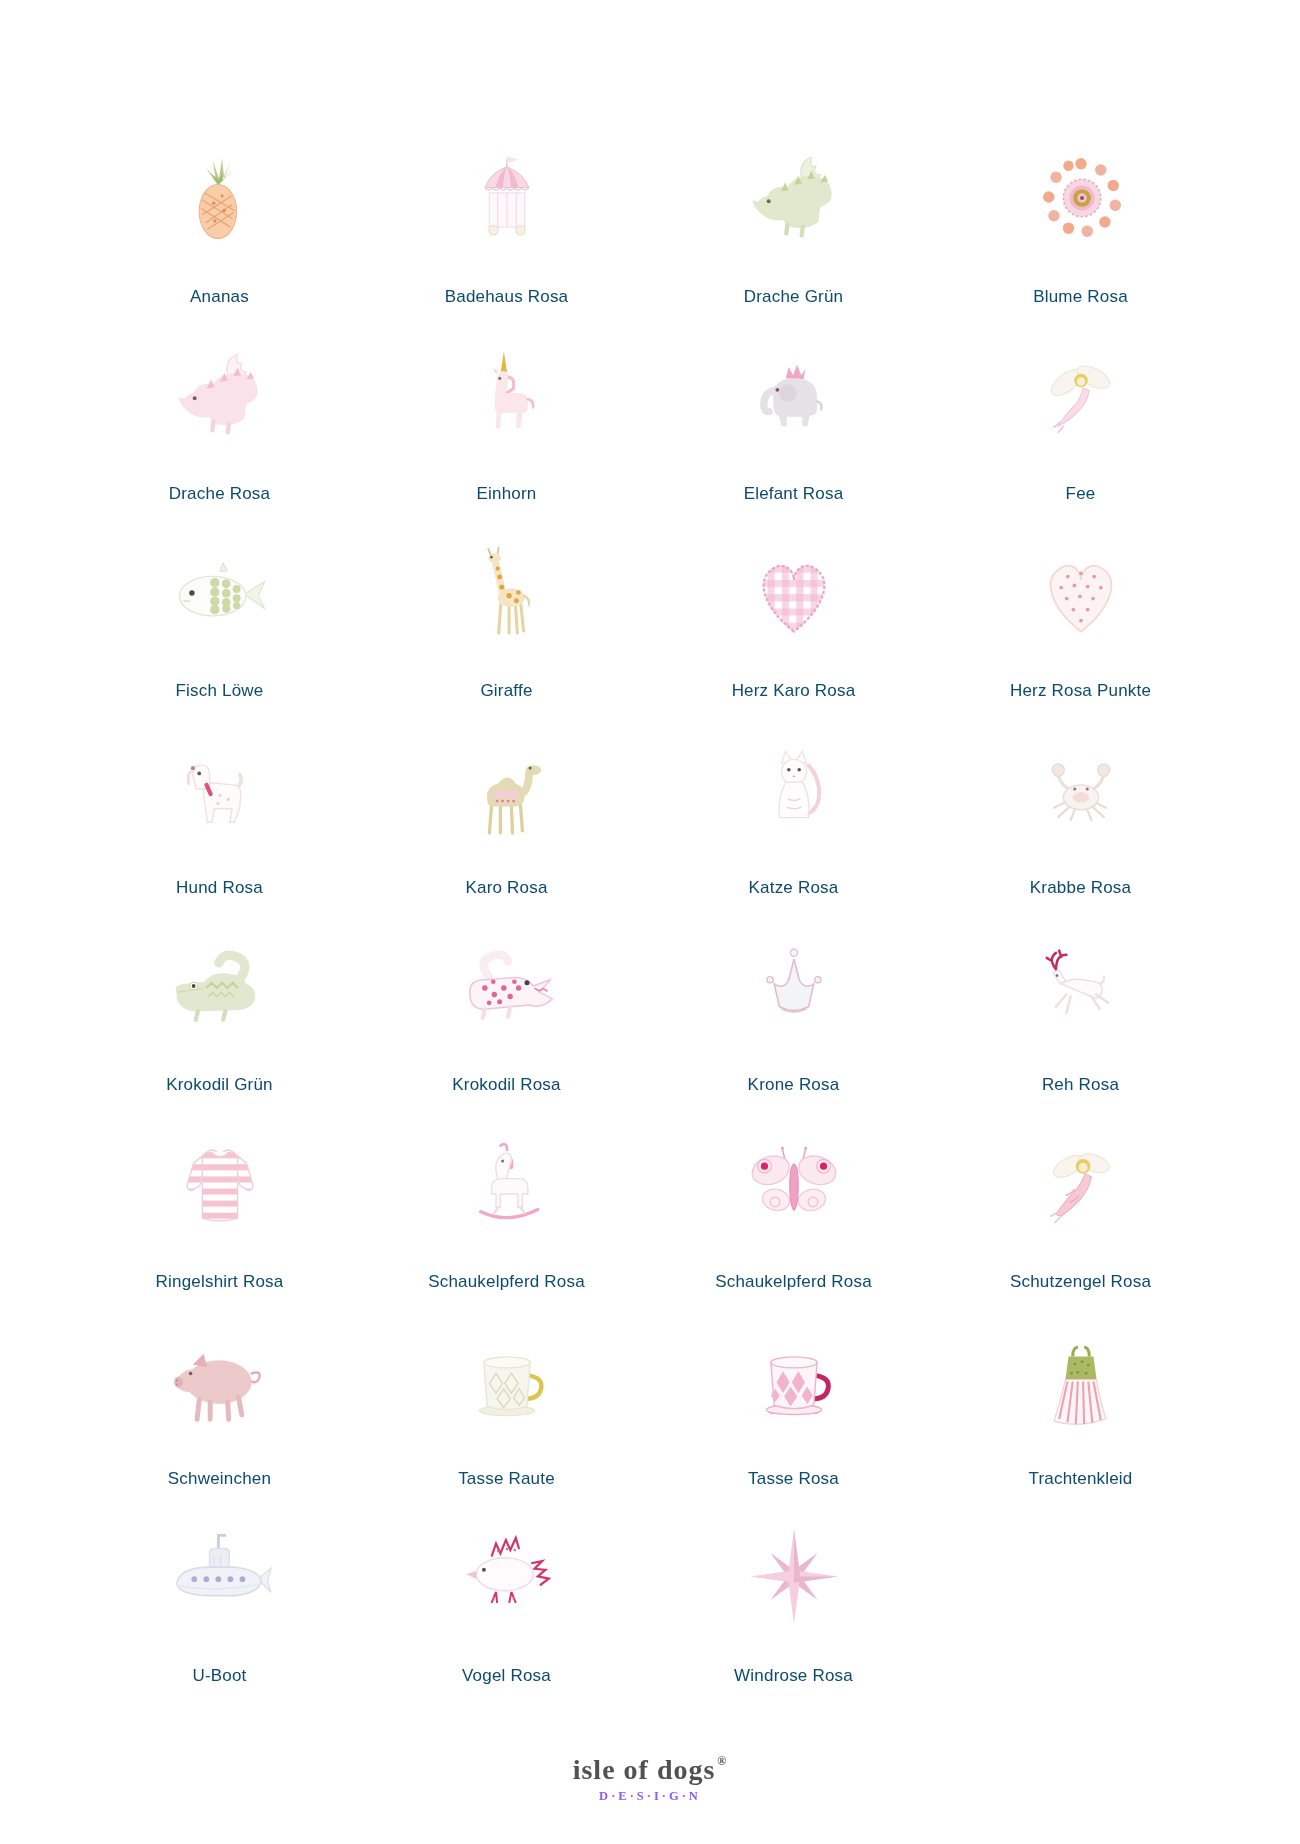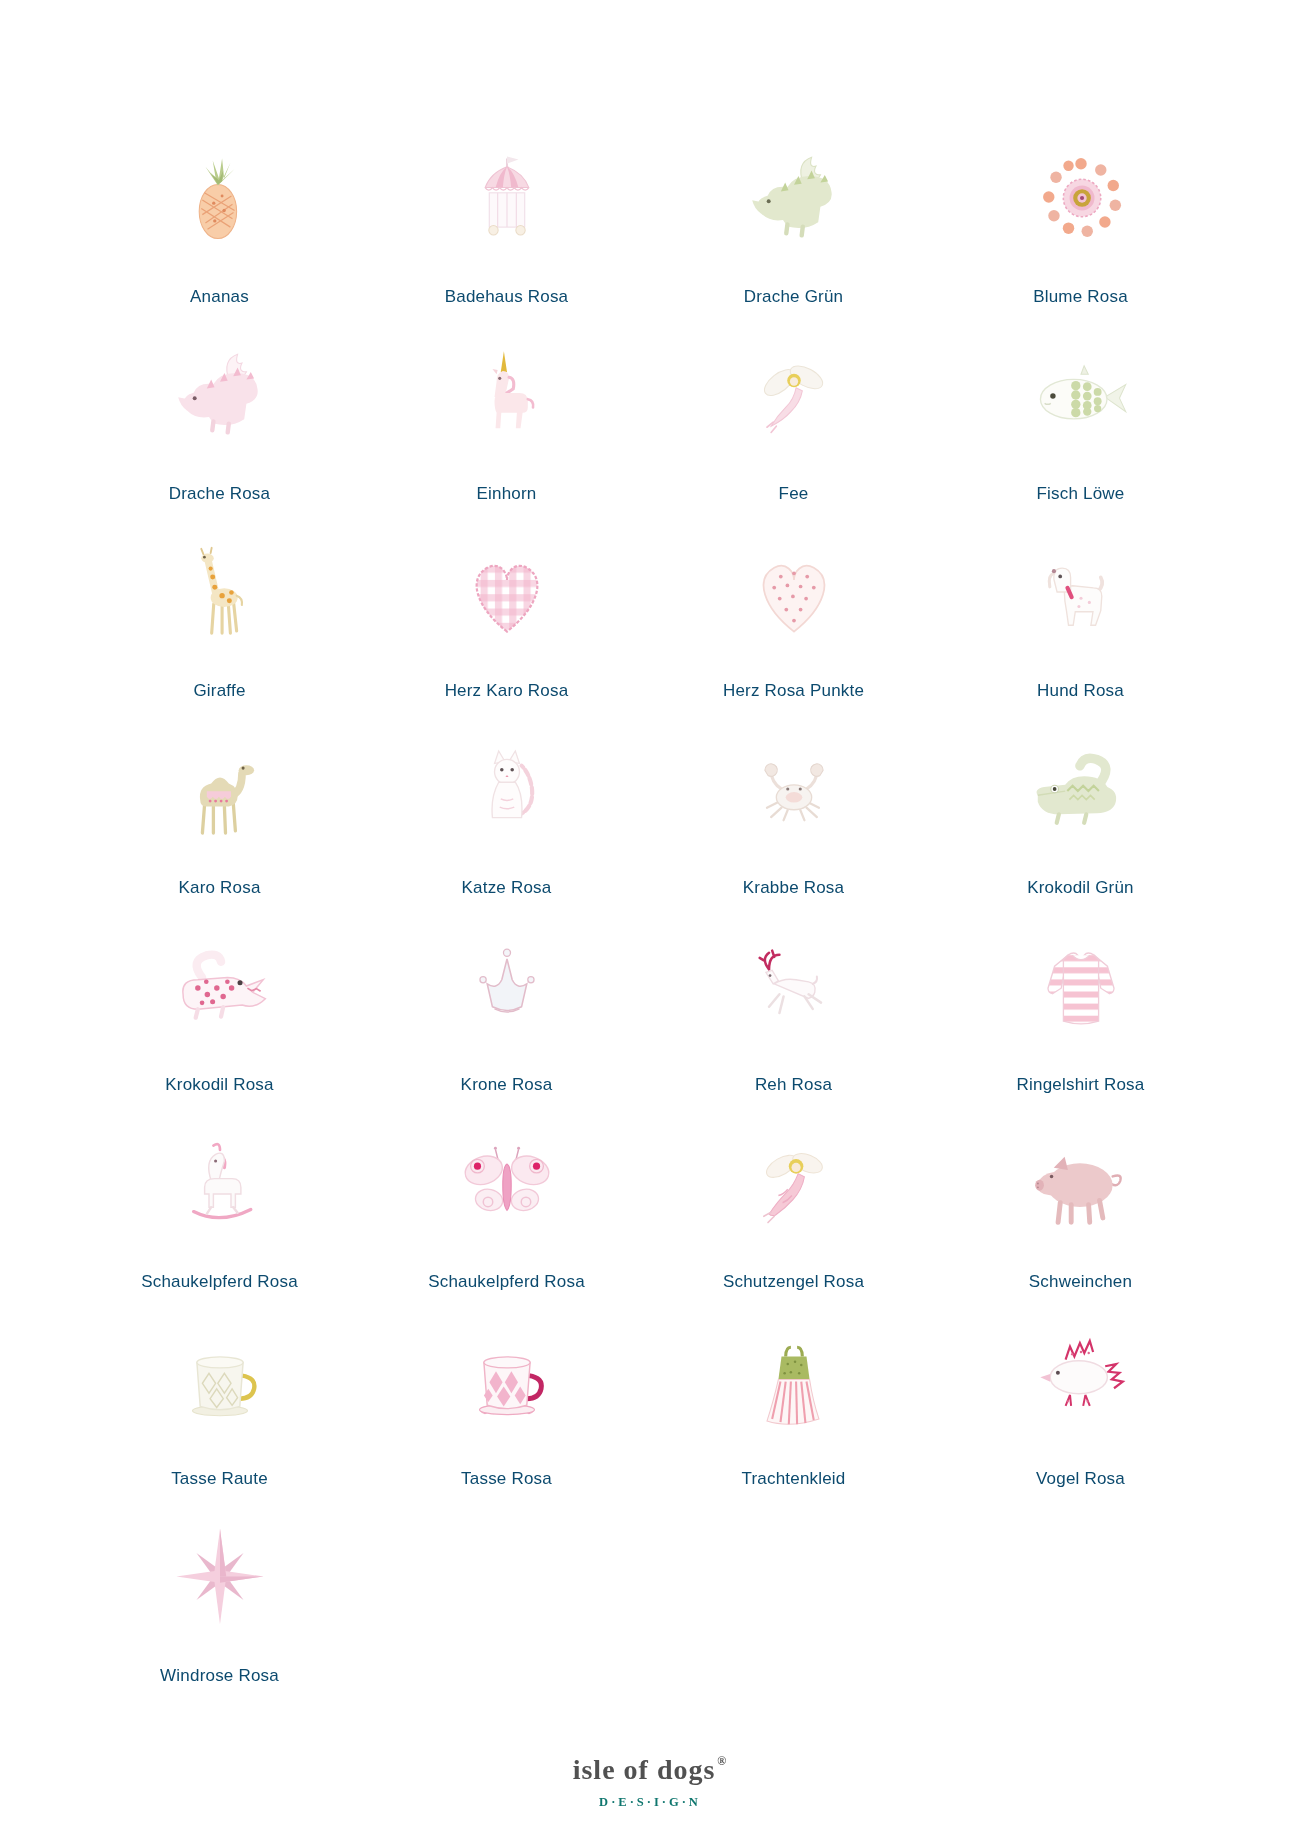--- a/index.html
+++ b/index.html
@@ -25,21 +25,21 @@
     position:absolute;left:0;right:0;top:1742px;text-align:center;
     color:#565656;
   }
   .brand{
     font-family:"Liberation Serif",serif;font-size:28px;font-weight:600;
     letter-spacing:1px;color:#515151;margin-top:12px;
   }
   .brand .reg{font-size:12px;vertical-align:14px;margin-left:2px;}
   .brand-sub{
     font-family:"Liberation Serif",serif;font-size:12.5px;font-weight:700;
-    letter-spacing:3px;color:#0f766e;margin-top:9px;
+    letter-spacing:3px;color:#8b5cf6;margin-top:3px;
   }
   svg{display:block;}
 </style>
 </head>
 <body>
 
 <div class="poster">
   <div class="grid">
 
     <div class="cell">
@@ -138,20 +138,33 @@
           <path d="M40 30 l-4 -5 5 1 z" fill="#f6d4da"></path>
           <path d="M52 33 Q58 34 56 44 L50 48" fill="none" stroke="#f3bcd0" stroke-width="3" stroke-linecap="round"></path>
           <path d="M38 56 Q38 48 46 48 L62 48 Q70 48 70 56 L70 62 Q70 67 65 67 L63 82 h-4.5 l1 -15 h-15 l-1 15 h-4.5 l1 -15 Q38 64 38 56 Z" fill="#fbe7ea"></path>
           <path d="M70 54 q6 1 5 8" stroke="#f3bcd0" stroke-width="2.5" fill="none" stroke-linecap="round"></path>
           <circle cx="43" cy="34" r="1.5" fill="#8a6a72"></circle>
         </svg>
       </div>
       <div class="label">Einhorn</div>
     </div>
 
+    <div class="cell">
+      <div class="icon-box">
+        <svg width="104" height="104" viewBox="0 0 100 100">
+          <polygon points="42,34 45,23 49,31 53,21 57,31 61,25 59,35" fill="#f0a8c2"></polygon>
+          <path d="M30 52 Q30 34 50 34 Q72 34 72 52 L72 64 Q72 70 65 70 L63 80 h-5 l0 -9 h-15 l0 9 h-5 l-2 -9 Q30 68 30 58 Z" fill="#e6e0e7"></path>
+          <path d="M33 45 Q21 47 21 59 Q21 66 26 66" stroke="#e6e0e7" stroke-width="7" fill="none" stroke-linecap="round"></path>
+          <circle cx="44" cy="48" r="8.5" fill="#ddd4de"></circle>
+          <circle cx="34" cy="45" r="1.8" fill="#6d6070"></circle>
+          <path d="M72 56 q6 2 4 8" stroke="#ddd4de" stroke-width="2.5" fill="none" stroke-linecap="round"></path>
+        </svg>
+      </div>
+      <div class="label">Elefant Rosa</div>
+    </div>
 
     <div class="cell">
       <div class="icon-box">
         <svg width="104" height="104" viewBox="0 0 100 100">
           <ellipse cx="36" cy="38" rx="17" ry="8.5" transform="rotate(-38 36 38)" fill="#f8f5f0" stroke="#ece5d8" stroke-width="1"></ellipse>
           <ellipse cx="62" cy="33" rx="17" ry="8.5" transform="rotate(28 62 33)" fill="#f8f5f0" stroke="#ece5d8" stroke-width="1"></ellipse>
           <circle cx="50" cy="36" r="6.5" fill="#e8cf5a"></circle>
           <circle cx="50" cy="37" r="4" fill="#f8ecdc"></circle>
           <path d="M52 43 Q50 54 42 62 Q34 70 28 80 Q40 74 47 66 Q56 57 58 46 Z" fill="#f8dde6" stroke="#f2c6d5" stroke-width="1"></path>
           <path d="M30 76 l-6 5 M33 80 l-5 6" stroke="#f2c6d5" stroke-width="1.6" stroke-linecap="round"></path>
@@ -536,20 +549,40 @@
               <path d="M47 54 L45 95"></path>
             <path d="M52 54 L53 95"></path>
               <path d="M57 54 L61 94"></path>
               <path d="M62 54 L69 91"></path>
           </g>
         </svg>
       </div>
       <div class="label">Trachtenkleid</div>
     </div>
 
+    <div class="cell">
+      <div class="icon-box">
+        <svg width="126" height="110" viewBox="0 0 115 100">
+          <path d="M56 26 V12 h7" stroke="#c9cde0" stroke-width="2.6" fill="none"></path>
+          <polygon points="92,52 104,42 101,54 104,64" fill="#f2f3f8" stroke="#dcdfec" stroke-width="1.2"></polygon>
+          <path d="M48 42 L48 28 Q48 24 54 24 L62 24 Q66 24 66 28 L66 42 Z" fill="#eceef5" stroke="#dcdfec" stroke-width="1.3"></path>
+          <path d="M52 42 V30 M58 42 V30" stroke="#dcdfec" stroke-width="1.1"></path>
+          <path d="M18 56 Q20 42 46 41 L72 41 Q94 44 95 54 Q94 64 72 67 L46 67 Q20 66 18 56 Z" fill="#f0f2f7" stroke="#d8dce9" stroke-width="1.4"></path>
+          <path d="M20 58 Q50 64 93 57" stroke="#e2e5ef" stroke-width="1.2" fill="none"></path>
+          <g fill="#a8aed4">
+            <circle cx="34" cy="52" r="2.6"></circle>
+              <circle cx="45" cy="52" r="2.6"></circle>
+              <circle cx="56" cy="52" r="2.6"></circle>
+            <circle cx="67" cy="52" r="2.6"></circle>
+              <circle cx="78" cy="52" r="2.6"></circle>
+          </g>
+        </svg>
+      </div>
+      <div class="label">U-Boot</div>
+    </div>
 
     <div class="cell">
       <div class="icon-box">
         <svg width="110" height="116" viewBox="0 0 100 105">
           <path d="M36 34 l4 -12 4 9 5 -12 4 9 5 -11 3 10" stroke="#d4346a" stroke-width="2" fill="none"></path>
           <g fill="#e06890">
               <circle cx="42" cy="29" r="1.1"></circle>
               <circle cx="50" cy="27" r="1.1"></circle>
               <circle cx="57" cy="28" r="1.1"></circle>
             </g>

